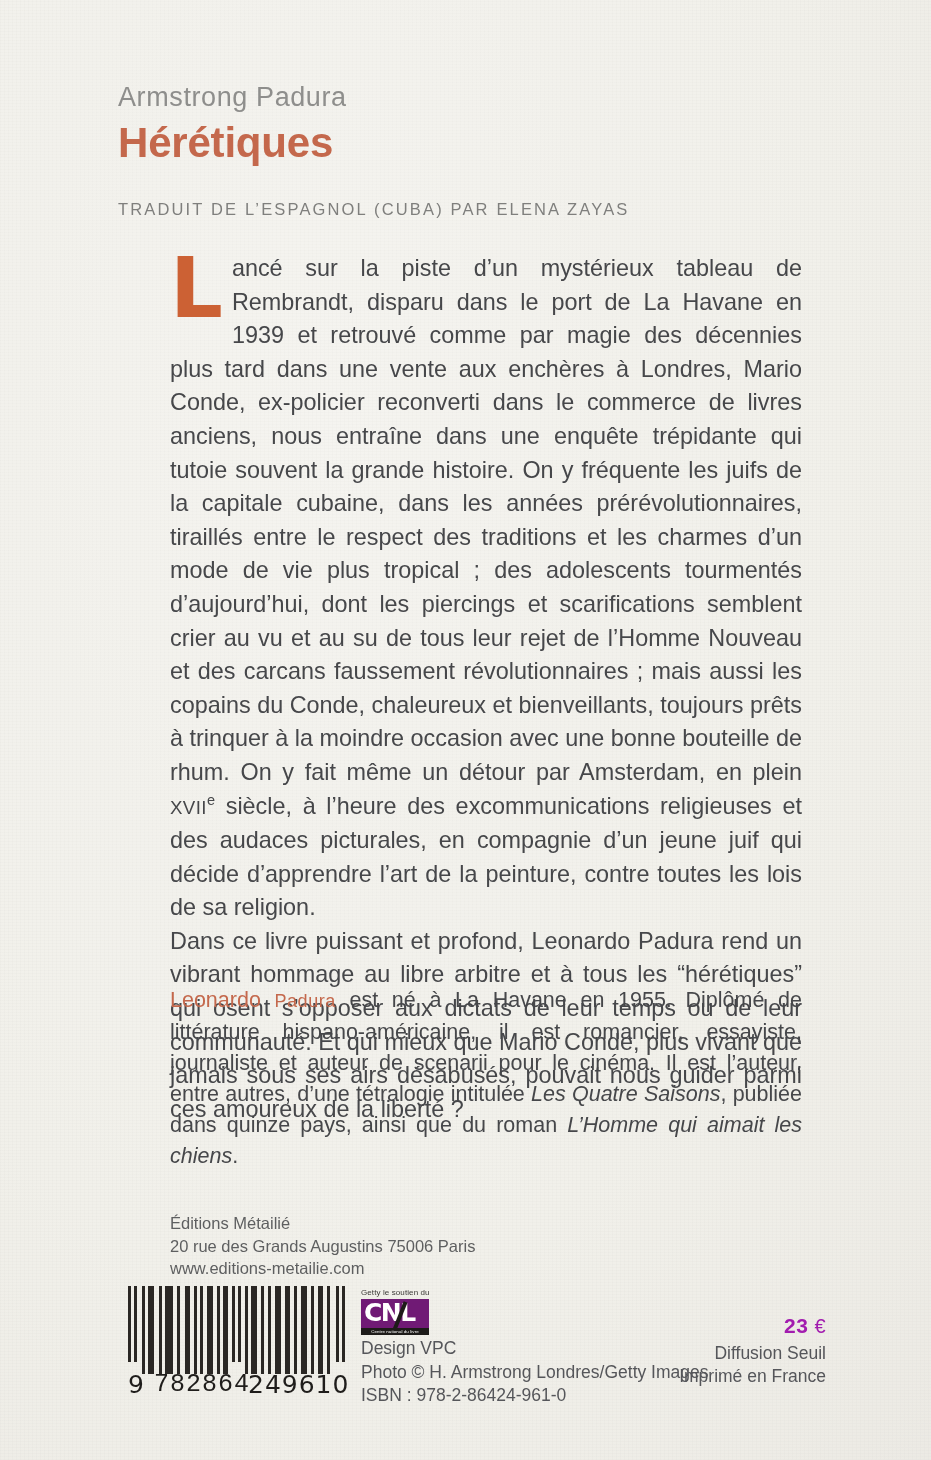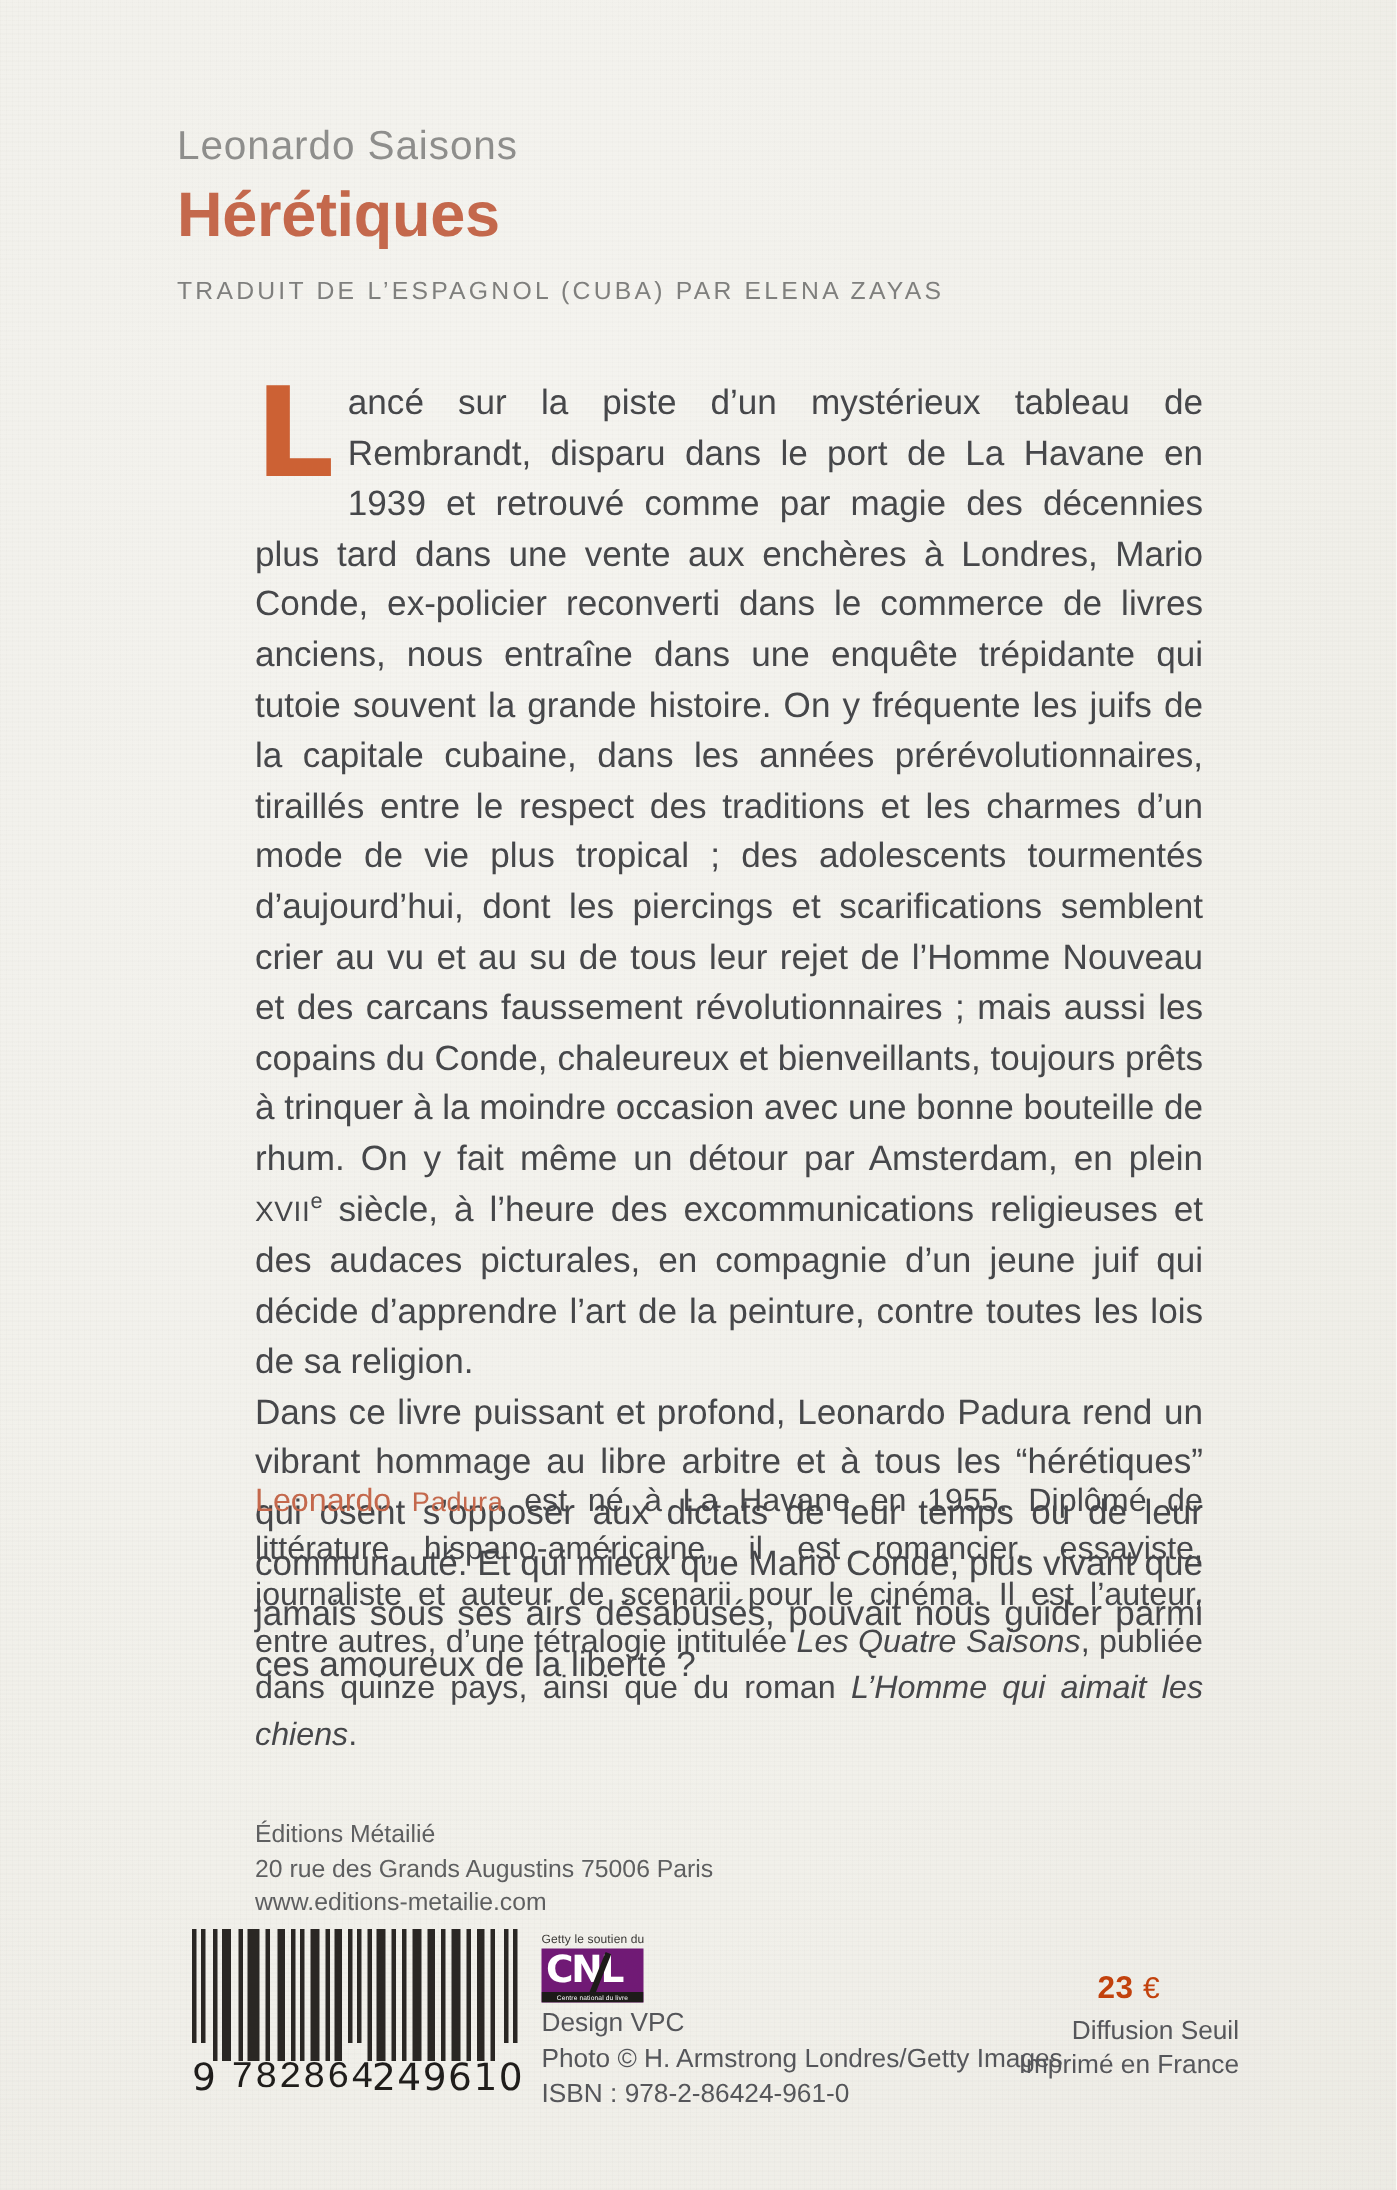--- a/index.html
+++ b/index.html
@@ -49,21 +49,21 @@
   }
   .book-title {
     font-size: 42px;
     color: #c4684c;
     font-weight: 700;
     letter-spacing: -0.2px;
     line-height: 1.2;
     margin-top: 4px;
   }
   .translator-line {
-    margin-top: 17px;
+    margin-top: 32px;
     font-size: 16.5px;
     color: #7f7f7d;
     letter-spacing: 2.15px;
     font-weight: 400;
     white-space: nowrap;
   }
 
   
   .blurb {
     position: absolute;
@@ -245,36 +245,35 @@
     right: 105px;
     top: 1314px;
     text-align: right;
     font-size: 17.5px;
     line-height: 23.5px;
     color: #55565a;
   }
   .credits-right div { white-space: nowrap; }
   .price {
     font-size: 21px;
-    color: #c2410c;
+    color: #a21caf;
     font-weight: 700;
     letter-spacing: .4px;
     margin-bottom: 3px;
-    text-align: center;
   }
   .price .euro { font-weight: 400; font-size: 20px; }
 </style>
 </head>
 <body>
 
 <div class="cover" style="background: rgb(242, 241, 236);">
   <div class="paper-grain"></div>
 
   <div class="header">
-    <div class="author-line">Leonardo Saisons</div>
+    <div class="author-line">Armstrong Padura</div>
     <div class="book-title">Hérétiques</div>
     <div class="translator-line">TRADUIT DE L’ESPAGNOL (CUBA) PAR ELENA ZAYAS</div>
   </div>
 
   <div class="blurb">
     <p><span class="dropcap">L</span><span>ancé sur la piste d’un mystérieux tableau de Rembrandt, disparu dans le port de La Havane en 1939 et retrouvé comme par magie des décennies plus tard dans une vente aux enchères à Londres, Mario Conde, ex-policier reconverti dans le commerce de livres anciens, nous entraîne dans une enquête trépidante qui tutoie souvent la grande histoire. On y fréquente les juifs de la capitale cubaine, dans les années prérévolutionnaires, tiraillés entre le respect des traditions et les charmes d’un mode de vie plus tropical ; des adolescents tourmentés d’aujourd’hui, dont les piercings et scarifications semblent crier au vu et au su de tous leur rejet de l’Homme Nouveau et des carcans faussement révolutionnaires ; mais aussi les copains du Conde, chaleureux et bienveillants, toujours prêts à trinquer à la moindre occasion avec une bonne bouteille de rhum. On y fait même un détour par Amsterdam, en plein </span><span class="smallcaps-roman">XVII</span><span class="sup-e">e</span><span> siècle, à l’heure des excommunications religieuses et des audaces picturales, en compagnie d’un jeune juif qui décide d’apprendre l’art de la peinture, contre toutes les lois de sa religion.</span></p>
     <p>Dans ce livre puissant et profond, Leonardo Padura rend un vibrant hommage au libre arbitre et à tous les “hérétiques” qui osent s’opposer aux dictats de leur temps ou de leur communauté. Et qui mieux que Mario Conde, plus vivant que jamais sous ses airs désabusés, pouvait nous guider parmi ces amoureux de la liberté ?</p>
   </div>
 
   <div class="bio">

